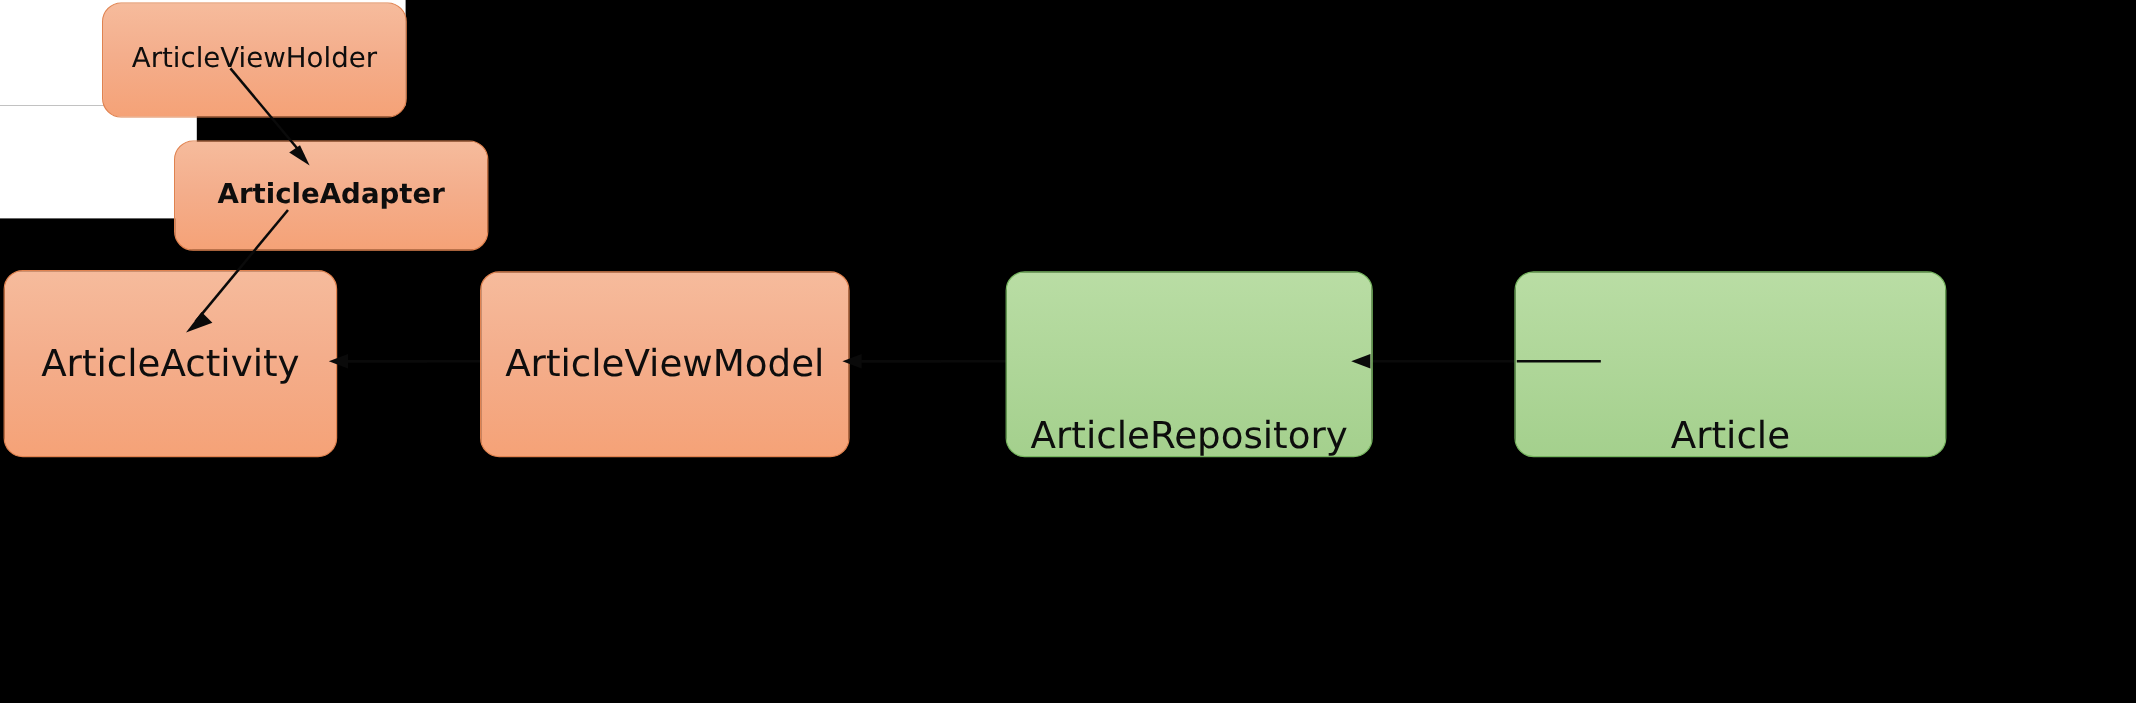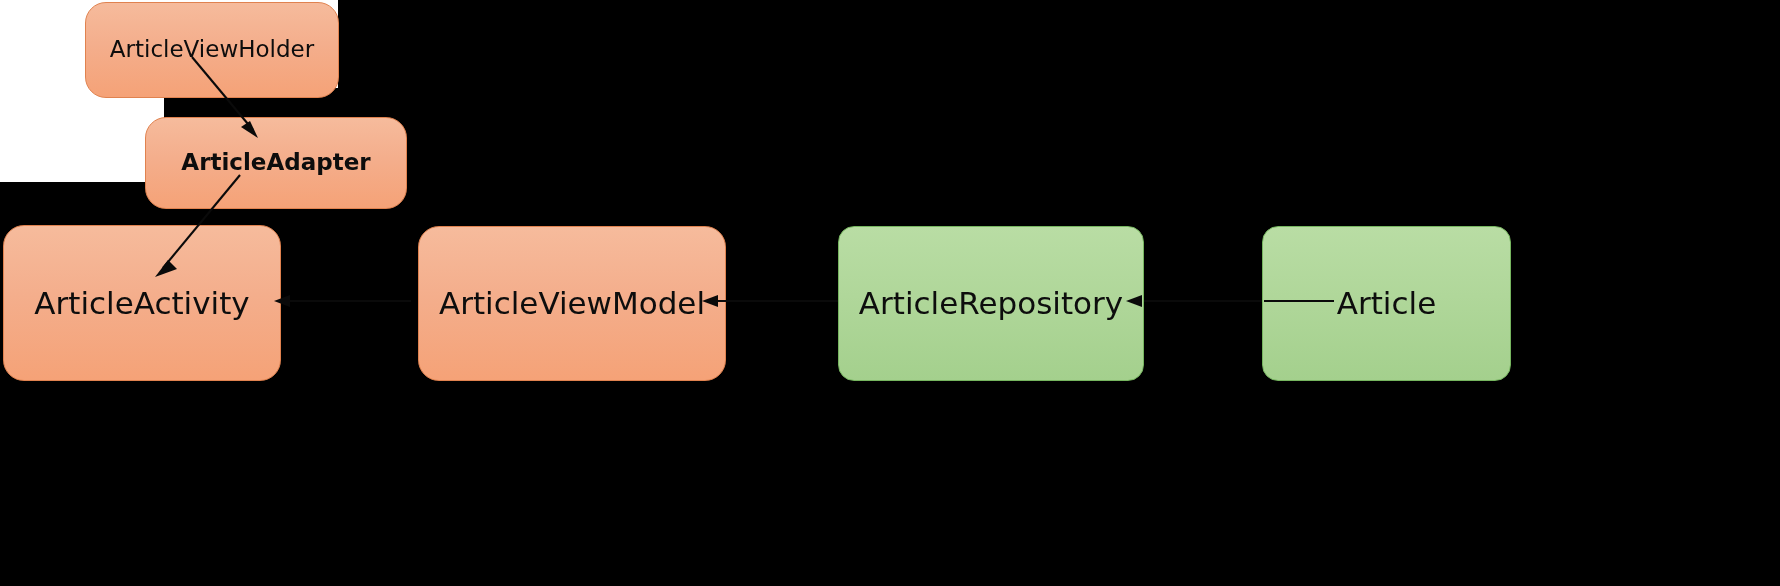--- a/index.html
+++ b/index.html
@@ -33,34 +33,34 @@
     justify-content: center;
     text-align: center;
     color: #0d0d0d;
     line-height: 1.1;
     padding: 0 10px;
     z-index: 3;
   }
   .node.orange {
     background: linear-gradient(to bottom, #f6bb9c 0%, #f4ae8c 45%, #f5a277 100%);
     border-color: #e0824f;
-    border-radius: 21px;
   }
   .node.green {
     background: linear-gradient(to bottom, #b9dda4 0%, #b0d79a 45%, #a4d08d 100%);
     border-color: #76b55f;
+    align-items: flex-end;
   }
 
   
   #node-viewholder   { left: 85px;   top: 2px;   width: 254px; height: 96px;  font-size: 23px; }
   #node-adapter      { left: 145px;  top: 117px; width: 262px; height: 92px;  font-size: 23px; font-weight: bold; }
   #node-activity     { left: 3px;    top: 225px; width: 278px; height: 156px; font-size: 31px; }
-  #node-viewmodel    { left: 418px;  top: 226px; width: 308px; height: 155px; font-size: 31px; }
+  #node-viewmodel    { left: 400px;  top: 226px; width: 308px; height: 155px; font-size: 31px; }
   #node-repository   { left: 838px;  top: 226px; width: 306px; height: 155px; font-size: 31px; }
-  #node-article      { left: 1262px; top: 226px; width: 249px; height: 155px; font-size: 31px; }
+  #node-article      { left: 1262px; top: 226px; width: 360px; height: 155px; font-size: 31px; }
 
   .edge-layer {
     position: absolute;
     left: 0; top: 0;
     width: 1780px;
     height: 586px;
     z-index: 6;
     pointer-events: none;
   }
   .edge-layer.under { z-index: 2; }

